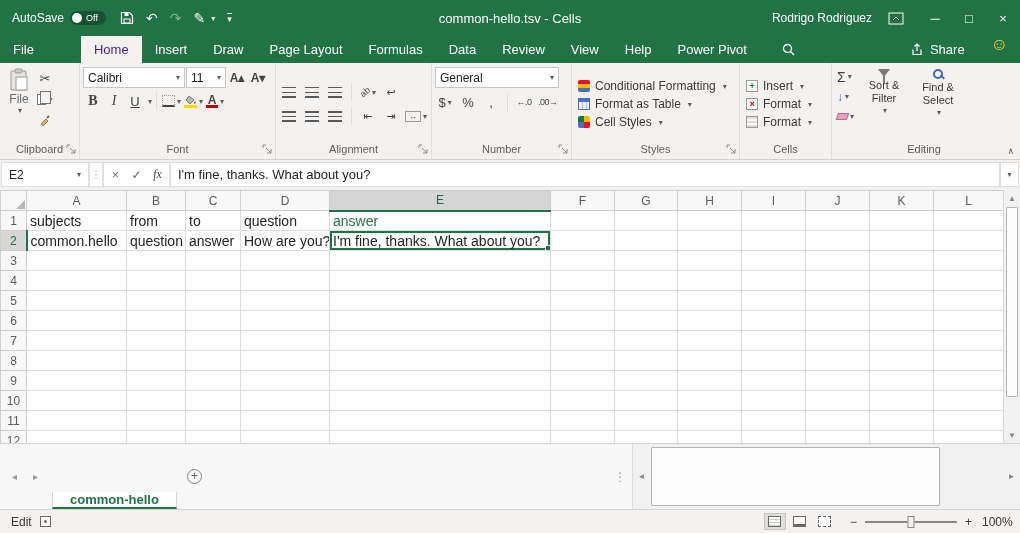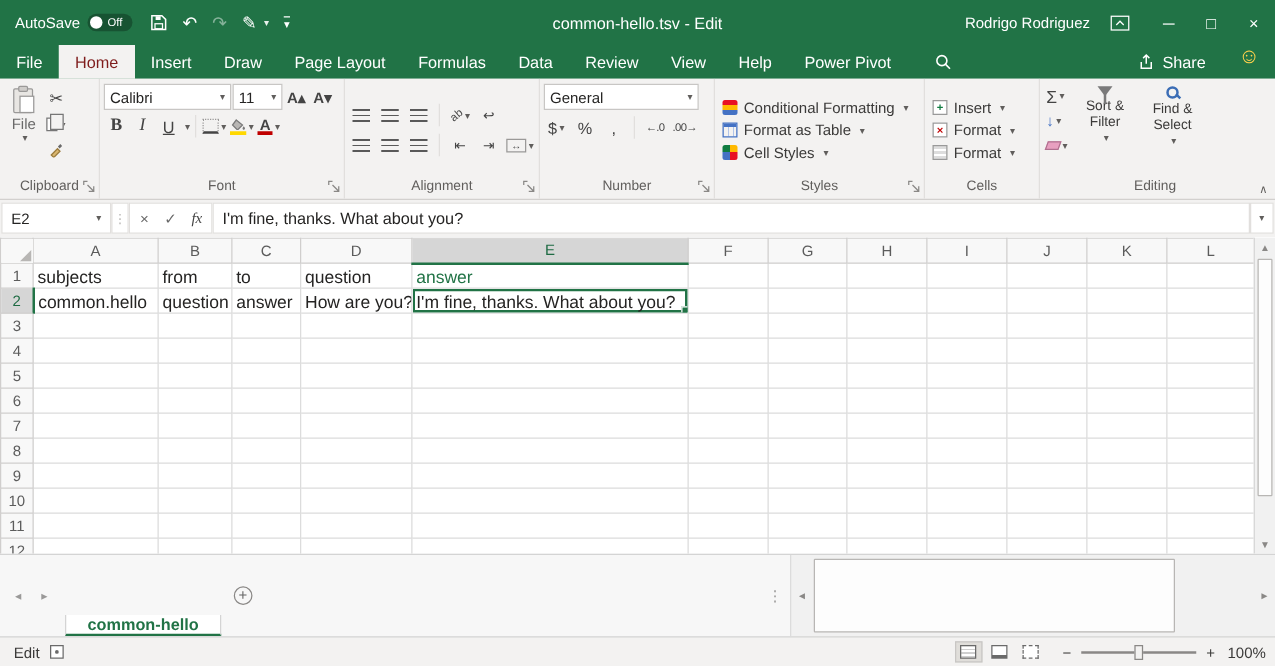--- a/index.html
+++ b/index.html
@@ -18,21 +18,21 @@
   .qat-more { font-size:9px; border-top:1px solid #fff; padding-top:1px; line-height:8px; }
   .tb-title { position:absolute; left:0; right:0; text-align:center; font-size:13px; pointer-events:none; }
   .tb-right { margin-left:auto; display:flex; align-items:center; height:100%; z-index:2; }
   .user-name { font-size:12px; margin-right:16px; }
   .ribbonopt { width:30px; text-align:center; }
   .win-btn { width:34px; height:100%; display:flex; align-items:center; justify-content:center; font-size:13px; }
 
   
   .tabrow { flex:0 0 27px; background:#217346; color:#fff; display:flex; align-items:stretch; font-size:13px; }
   .rtab { padding:0 13px; display:flex; align-items:center; white-space:nowrap; }
-  .rtab.active { background:#f3f2f1; color:#7f1d1d; }
+  .rtab.active { background:#f3f2f1; color:#4c1d95;margin-left:34px; }
   .tellme { display:flex; align-items:center; gap:7px; margin-left:22px; white-space:nowrap; }
   .tr-spacer { flex:1; }
   .share { display:flex; align-items:center; gap:6px; margin-right:26px; }
   .smiley { font-size:17px; color:#ffd24c; margin-right:12px; line-height:1; }
 
   
   .ribbon { flex:0 0 97px; background:#f3f2f1; border-bottom:1px solid #d2d0ce; display:flex; position:relative; overflow:hidden; }
   .rgroup { display:flex; flex-direction:column; border-right:1px solid #e1dfdd; position:relative; padding:3px 3px 0; }
   .rg-body { flex:1; display:flex; }
   .rg-label { text-align:center; font-size:11px; color:#605e5c; padding:1px 0 4px; }
@@ -190,21 +190,21 @@
             <rect x="4" y="8" width="6" height="4" fill="none" stroke="#fff"></rect>
             <rect x="4.5" y="2" width="4" height="3" fill="#fff"></rect>
           </svg>
       </span>
       <span>↶</span>
       <span class="dim">↷</span>
       <span>✎</span>
       <span class="mini-dd">▾</span>
       <span class="qat-more">▾</span>
     </div>
-    <div class="tb-title">common-hello.tsv - Edit</div>
+    <div class="tb-title">common-hello.tsv - Cells</div>
     <div class="tb-right">
       <span class="user-name">Rodrigo Rodriguez</span>
       <span class="ribbonopt">
         <svg width="16" height="13" viewBox="0 0 16 13">
             <rect x="1" y="1" width="14" height="11" fill="none" stroke="#fff"></rect>
             <path d="M5 8 l3-3 3 3" fill="none" stroke="#fff"></path>
           </svg>
       </span>
       <span class="win-btn">─</span>
       <span class="win-btn">□</span>

